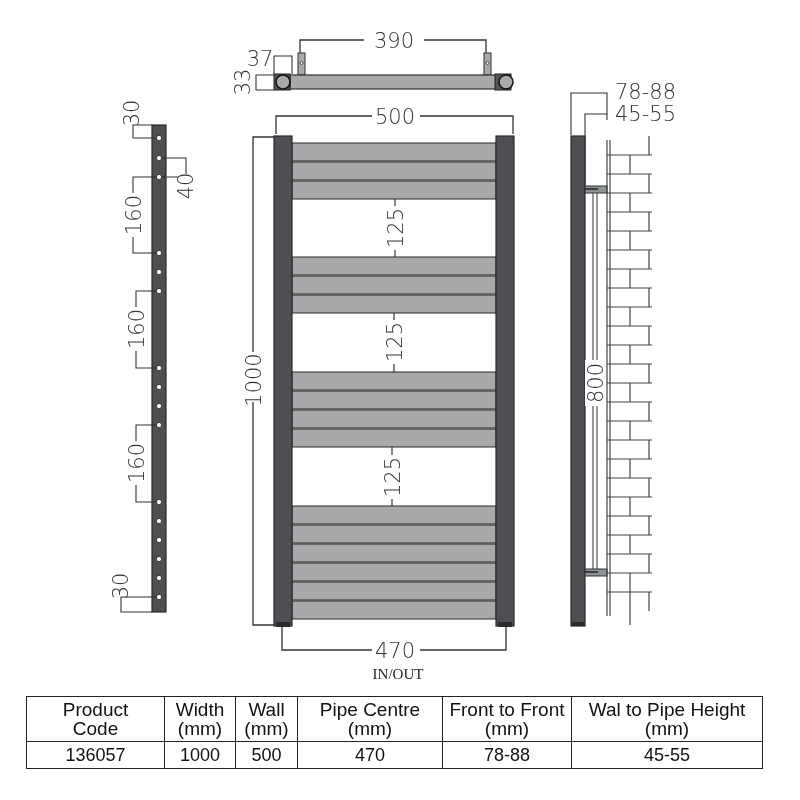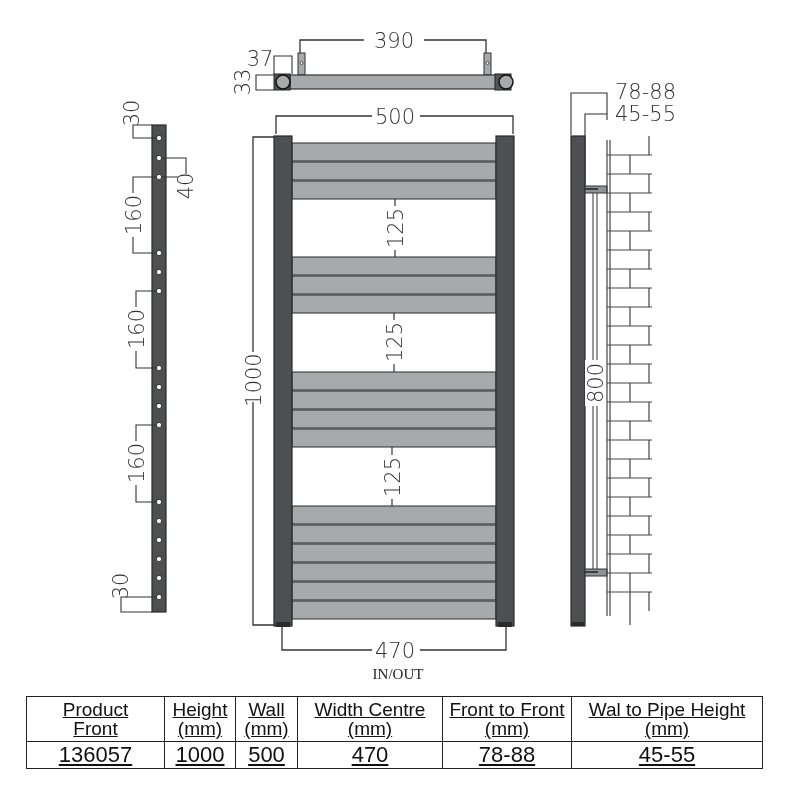--- a/index.html
+++ b/index.html
@@ -1,23 +1,23 @@
 <!DOCTYPE html>
 <html><head>
   <meta charset="utf-8">
   <style>
     html, body { margin: 0; padding: 0; background: #ffffff; }
     body { width: 800px; height: 800px; position: relative; overflow: hidden; font-family: "Liberation Sans", sans-serif; }
     #drawing { position: absolute; left: 0; top: 0; width: 800px; height: 690px; }
     .dim { font-family: "DejaVu Sans", sans-serif; font-size: 21px; fill: #333333; font-weight: 300; }
     .lbl-serif { font-family: "Liberation Serif", serif; font-size: 15px; fill: #222222; }
-    #spec-table { position: absolute; left: 26px; top: 696px; border-collapse: collapse; font-family: "Liberation Sans", sans-serif; color: #111; text-decoration: underline; }
+    #spec-table { position: absolute; left: 26px; top: 696px; border-collapse: collapse; font-family: "Liberation Sans", sans-serif; color: #111; }
     #spec-table th, #spec-table td { border: 1.5px solid #222; text-align: center; padding: 0 2px; }
     #spec-table th { font-weight: normal; font-size: 19px; line-height: 19px; height: 44px; }
-    #spec-table td { font-size: 22px; height: 26px; text-align: center; }
+    #spec-table td { font-size: 18px; height: 26px; text-align: center; }
     .th-line { display: block; }
   </style>
 </head>
 <body>
 
 <svg id="drawing" viewBox="0 0 800 690" xmlns="http://www.w3.org/2000/svg">
 
   <g>
 
     <polyline points="300,65 300,40 486,40 486,65" fill="none" stroke="#333" stroke-width="1.3"></polyline>
@@ -172,32 +172,32 @@
       <path d="M649,136 V155 M630,155 V174 M649,174 V193 M630,193 V212 M649,212 V231 M630,231 V250 M649,250 V269 M630,269 V288 M649,288 V307 M630,307 V326 M649,326 V345 M630,345 V364 M649,364 V383 M630,383 V402 M649,402 V421 M630,421 V440 M649,440 V459 M630,459 V478 M649,478 V497 M630,497 V516 M649,516 V535 M630,535 V554 M649,554 V573 M630,573 V592 M649,592 V611 M630,592 V625"></path>
     </g>
   </g>
 </svg>
 
 <table id="spec-table">
   <thead>
     <tr>
       <th style="width:133px">
           <span class="th-line">Product</span>
-          <span class="th-line">Front</span>
+          <span class="th-line">Code</span>
         </th>
       <th style="width:66px">
-          <span class="th-line">Height</span>
+          <span class="th-line">Width</span>
           <span class="th-line">(mm)</span>
         </th>
       <th style="width:57px">
           <span class="th-line">Wall</span>
           <span class="th-line">(mm)</span>
         </th>
       <th style="width:140px">
-          <span class="th-line">Width Centre</span>
+          <span class="th-line">Pipe Centre</span>
           <span class="th-line">(mm)</span>
         </th>
       <th style="width:124px">
           <span class="th-line">Front to Front</span>
           <span class="th-line">(mm)</span>
         </th>
       <th style="width:186px">
           <span class="th-line">Wal to Pipe Height</span>
           <span class="th-line">(mm)</span>
         </th>

